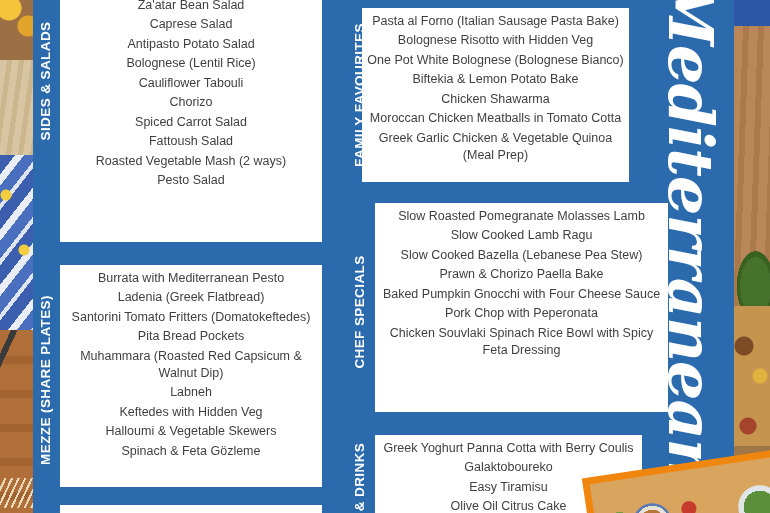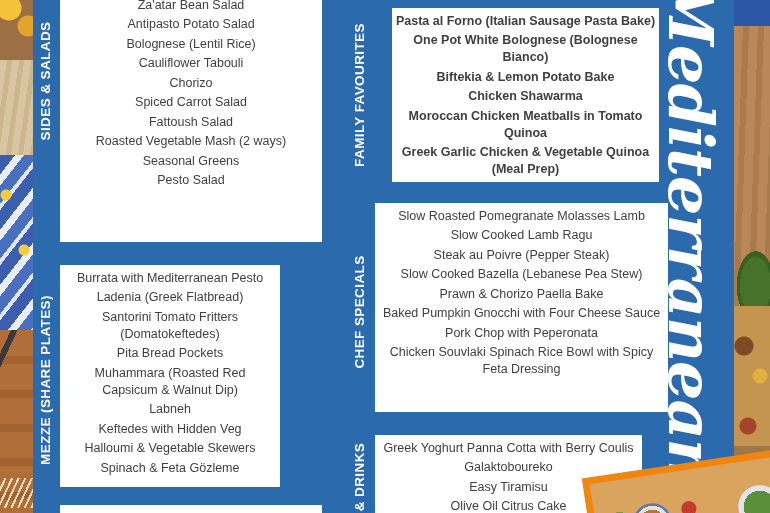--- a/index.html
+++ b/index.html
@@ -51,23 +51,23 @@
   .menu-box{
     position:absolute;z-index:2;
     background:#ffffff;
     text-align:center;color:#3f3f3f;
     padding:2px 6px;box-sizing:border-box;
   }
   .menu-box .item{
     font-size:12.5px;line-height:17px;margin:2.5px 0;
   }
   .box-sides{left:60px;top:-8px;width:262px;height:250px;}
-  .box-mezze{left:60px;top:265px;width:220px;height:222px;}
+  .box-mezze{left:60px;top:265px;width:262px;height:222px;}
   .box-partial{left:60px;top:505px;width:262px;height:20px;}
-  .box-family{left:392px;top:8px;width:267px;height:174px;padding:2px 3px;font-weight:bold;}
+  .box-family{left:362px;top:8px;width:267px;height:174px;padding:2px 3px;}
   .box-chef{left:375px;top:203px;width:293px;height:209px;padding:2px 3px;}
   .box-drinks{left:375px;top:435px;width:267px;height:100px;padding:2px 3px;}
   
   .v-label{
     position:absolute;z-index:2;
     transform:translate(-50%,-50%) rotate(-90deg);
     white-space:nowrap;
     color:#ffffff;font-weight:bold;font-size:13.5px;letter-spacing:0.4px;
   }
   .lbl-sides{left:45px;top:81px;}
@@ -124,57 +124,57 @@
 
 <div class="v-label lbl-sides">SIDES &amp; SALADS</div>
 <div class="v-label lbl-mezze">MEZZE (SHARE PLATES)</div>
 <div class="v-label lbl-family">FAMILY FAVOURITES</div>
 <div class="v-label lbl-chef">CHEF SPECIALS</div>
 <div class="v-label lbl-drinks">&amp; DRINKS</div>
 
 <div class="menu-box box-sides">
 
 <div class="item">Za'atar Bean Salad</div>
+    <div class="item">Caprese Salad</div>
     <div class="item">Antipasto Potato Salad</div>
     <div class="item">Bolognese (Lentil Rice)</div>
     <div class="item">Cauliflower Tabouli</div>
     <div class="item">Chorizo</div>
     <div class="item">Spiced Carrot Salad</div>
     <div class="item">Fattoush Salad</div>
     <div class="item">Roasted Vegetable Mash (2 ways)</div>
-    <div class="item">Seasonal Greens</div>
     <div class="item">Pesto Salad</div>
   </div>
 <div class="menu-box box-mezze">
 
 <div class="item">Burrata with Mediterranean Pesto</div>
     <div class="item">Ladenia (Greek Flatbread)</div>
     <div class="item">Santorini Tomato Fritters (Domatokeftedes)</div>
     <div class="item">Pita Bread Pockets</div>
     <div class="item">Muhammara (Roasted Red Capsicum &amp; Walnut Dip)</div>
     <div class="item">Labneh</div>
     <div class="item">Keftedes with Hidden Veg</div>
     <div class="item">Halloumi &amp; Vegetable Skewers</div>
     <div class="item">Spinach &amp; Feta Gözleme</div>
   </div>
 <div class="menu-box box-partial"></div>
 <div class="menu-box box-family">
 
 <div class="item">Pasta al Forno (Italian Sausage Pasta Bake)</div>
+    <div class="item">Bolognese Risotto with Hidden Veg</div>
     <div class="item">One Pot White Bolognese (Bolognese Bianco)</div>
     <div class="item">Biftekia &amp; Lemon Potato Bake</div>
     <div class="item">Chicken Shawarma</div>
-    <div class="item">Moroccan Chicken Meatballs in Tomato Quinoa</div>
+    <div class="item">Moroccan Chicken Meatballs in Tomato Cotta</div>
     <div class="item">Greek Garlic Chicken &amp; Vegetable Quinoa (Meal Prep)</div>
   </div>
 <div class="menu-box box-chef">
 
 <div class="item">Slow Roasted Pomegranate Molasses Lamb</div>
     <div class="item">Slow Cooked Lamb Ragu</div>
-    <div class="item">Steak au Poivre (Pepper Steak)</div>
     <div class="item">Slow Cooked Bazella (Lebanese Pea Stew)</div>
     <div class="item">Prawn &amp; Chorizo Paella Bake</div>
     <div class="item">Baked Pumpkin Gnocchi with Four Cheese Sauce</div>
     <div class="item">Pork Chop with Peperonata</div>
     <div class="item">Chicken Souvlaki Spinach Rice Bowl with Spicy Feta Dressing</div>
   </div>
 <div class="menu-box box-drinks">
 
 <div class="item">Greek Yoghurt Panna Cotta with Berry Coulis</div>
     <div class="item">Galaktoboureko</div>

